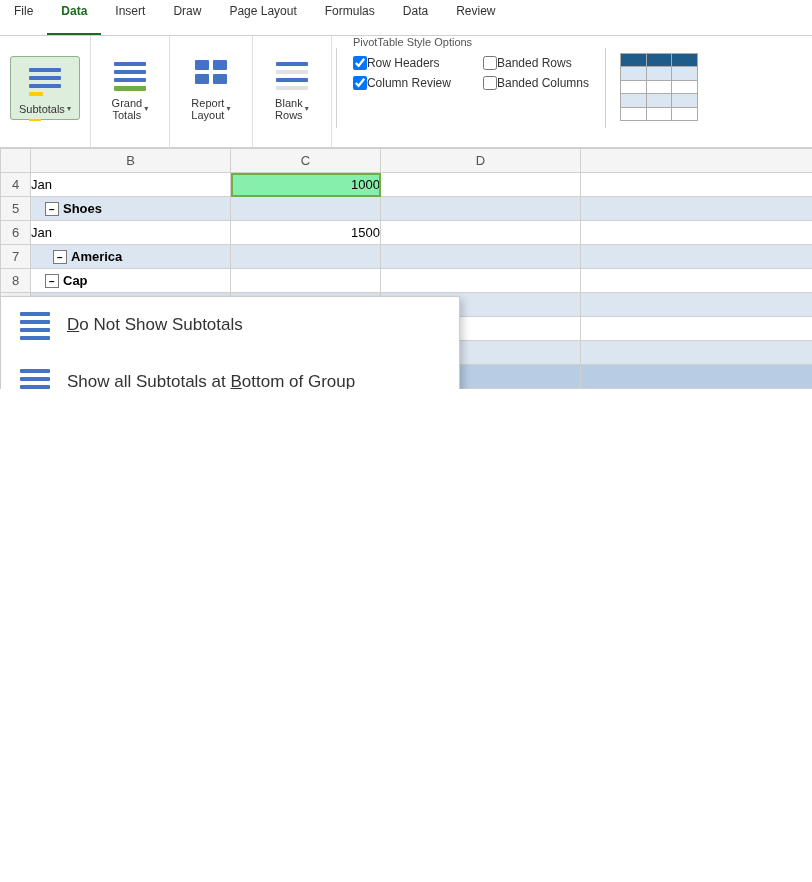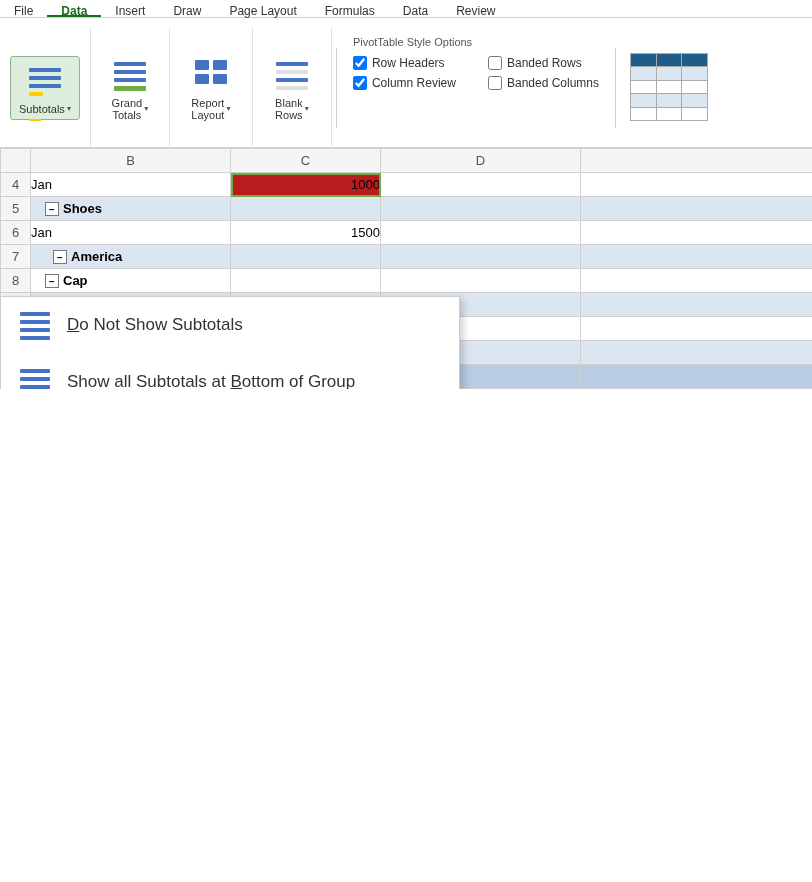--- a/index.html
+++ b/index.html
@@ -1,40 +1,40 @@
 <!DOCTYPE html>
 <html><head>
   <meta charset="utf-8">
   <style>
     * { box-sizing: border-box; margin: 0; padding: 0; }
     body { font-family: 'Segoe UI', Arial, sans-serif; font-size: 13px; background: #fff; user-select: none; }
 
     
     .ribbon { background: #fff; border-bottom: 1px solid #d0d0d0; display: flex; align-items: stretch; height: 148px; position: relative; z-index: 100; }
 
-    .ribbon-tabs { display: flex; height: 18px; position: absolute; top: 0; left: 0; right: 0; background: #fff; border-bottom: 1px solid #d0d0d0; }
+    .ribbon-tabs { display: flex; height: 36px; position: absolute; top: 0; left: 0; right: 0; background: #fff; border-bottom: 1px solid #d0d0d0; }
     .ribbon-tab { padding: 4px 14px; font-size: 12px; color: #333; cursor: pointer; border-bottom: 2px solid transparent; }
     .ribbon-tab.active { color: #1a6b1f; border-bottom: 2px solid #1a6b1f; font-weight: 600; }
 
     .ribbon-content { display: flex; align-items: center; padding: 28px 0 0 0; height: 148px; width: 100%; }
 
     .ribbon-group { display: flex; flex-direction: column; align-items: center; padding: 4px 10px; border-right: 1px solid #e0e0e0; height: 100%; justify-content: center; }
 
     .ribbon-btn { display: flex; flex-direction: column; align-items: center; justify-content: center; padding: 4px 8px; border: 1px solid transparent; border-radius: 3px; cursor: pointer; min-width: 50px; }
     .ribbon-btn.active-btn { background: #ddeedd; border-color: #90b090; }
 
     .ribbon-btn-icon { width: 40px; height: 40px; display: flex; align-items: center; justify-content: center; }
     .ribbon-btn-label { font-size: 11px; color: #333; text-align: center; margin-top: 2px; }
     .ribbon-btn-arrow { font-size: 8px; color: #555; margin-top: 1px; }
 
     
     .style-options-group { display: flex; flex-direction: column; padding: 4px 12px; height: 100%; justify-content: flex-start; padding-top: 8px; }
     .style-options-title { font-size: 11px; color: #555; margin-bottom: 8px; }
     .style-checkboxes { display: grid; grid-template-columns: 1fr 1fr; gap: 6px 24px; }
-    .style-checkbox-row { display: flex; align-items: flex-start; gap: 5px; }
+    .style-checkbox-row { display: flex; align-items: flex-start; }
     .style-checkbox-row input[type=checkbox] { width: 14px; height: 14px; cursor: pointer; }
     .style-checkbox-label { font-size: 12px; color: #333; }
 
     
     .table-preview-group { display: flex; align-items: center; padding: 0 10px; }
     .table-preview { width: 80px; height: 70px; }
     .preview-grid { display: grid; grid-template-columns: repeat(3, 1fr); gap: 1px; background: #888; border: 1px solid #888; }
 
     
     .dropdown-overlay { position: absolute; top: 148px; left: 0; width: 460px; background: #fff; border: 1px solid #ccc; box-shadow: 3px 3px 8px rgba(0,0,0,0.2); z-index: 200; }
@@ -275,21 +275,21 @@
       <td class="col-header"></td>
       <td class="col-header">B</td>
       <td class="col-header">C</td>
       <td class="col-header">D</td>
       <td class="col-header"></td>
     </tr>
 
     <tr>
       <td class="row-header">4</td>
       <td class="cell cell-indent2" style="background:#fff;">Jan</td>
-      <td class="cell cell-right cell-selected" style="background:#b91c1c;padding-left:46px;">1000</td>
+      <td class="cell cell-right cell-selected" style="background:#86efac;padding-left:46px;">1000</td>
       <td class="cell" style="background:#fff;"></td>
       <td class="cell" style="background:#fff;"></td>
     </tr>
 
     <tr>
       <td class="row-header">5</td>
       <td class="cell cell-bold" style="background:#dce6f1; padding-left:14px;">
         <span class="collapse-btn">−</span>Shoes
       </td>
       <td class="cell" style="background:#dce6f1;"></td>

